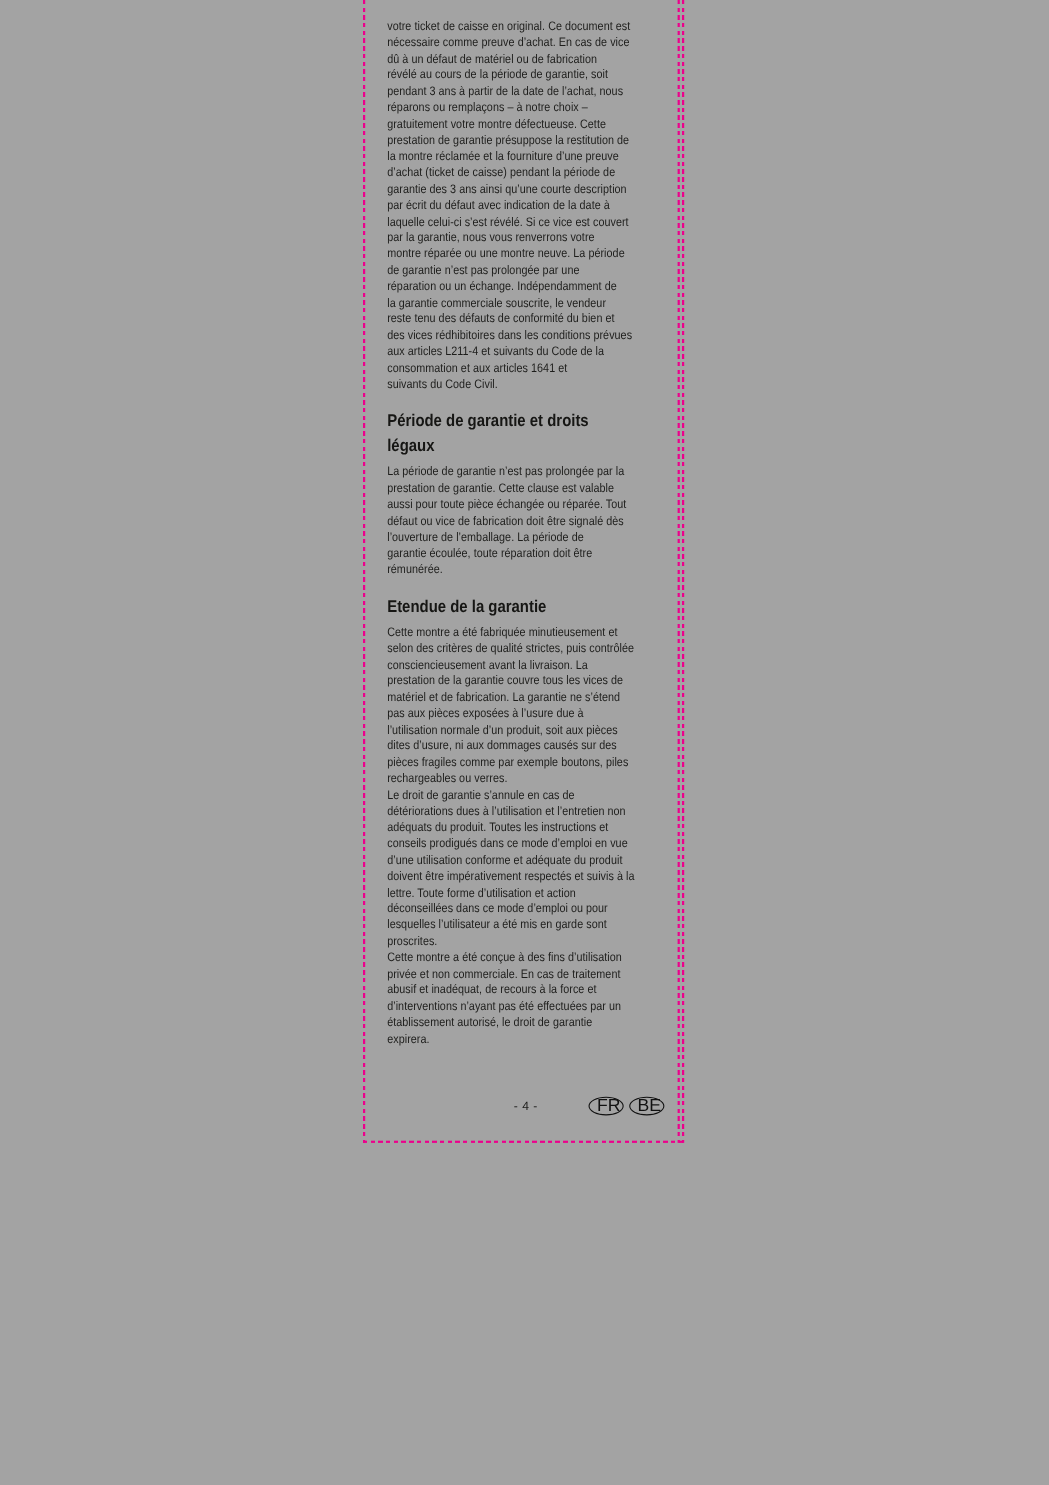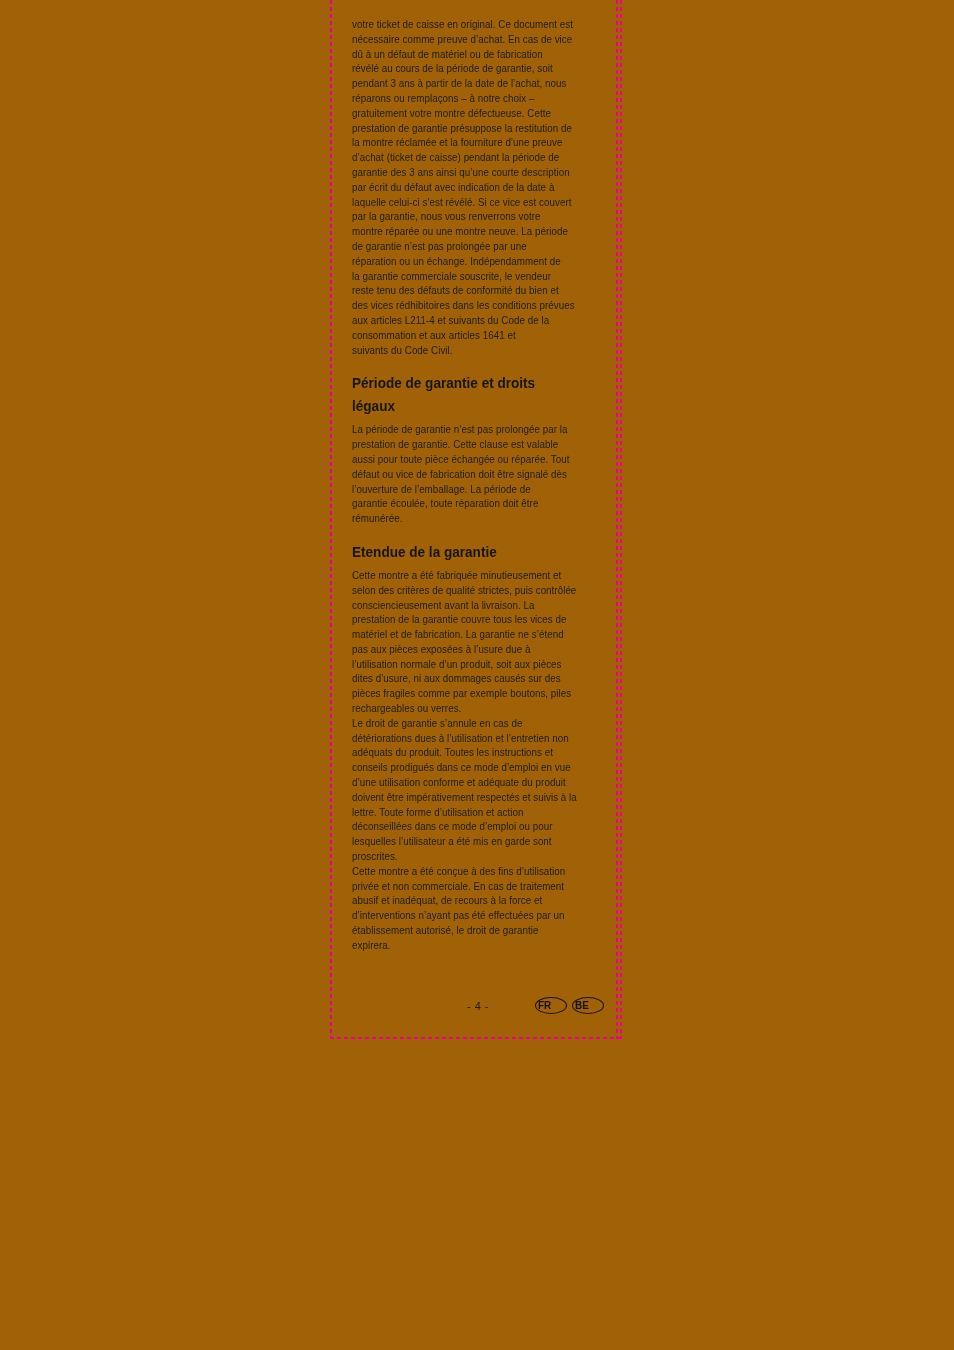--- a/index.html
+++ b/index.html
@@ -4,21 +4,21 @@
 <style>
   html, body {
     margin: 0;
     padding: 0;
     background: #ffffff;
   }
   .page {
     position: relative;
     width: 954px;
     height: 1350px;
-    background: #a16207;
+    background: #a3a3a3;
     font-family: "Liberation Sans", "DejaVu Sans", sans-serif;
     color: #1d1d1b;
     overflow: hidden;
   }
   
   .cutline-v {
     position: absolute;
     top: 0;
     width: 2px;
     height: 1039px;
@@ -83,23 +83,23 @@
     gap: 5px;
   }
   .badge {
     display: inline-block;
     min-width: 26px;
     height: 15px;
     line-height: 15px;
     padding: 0 2px;
     border: 1.7px solid #111111;
     border-radius: 50%;
-    text-align: left;
-    font-size: 10px;
-    font-weight: bold;
+    text-align: right;
+    font-size: 16px;
+    font-weight: normal;
     color: #111111;
     box-sizing: content-box;
   }
 </style>
 </head>
 <body>
 
 <div class="page">
 
   <div class="cutline-v cutline-left"></div>

